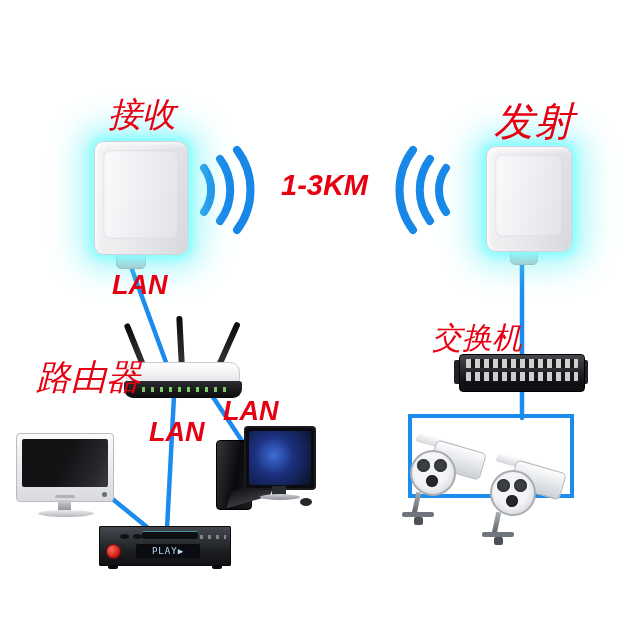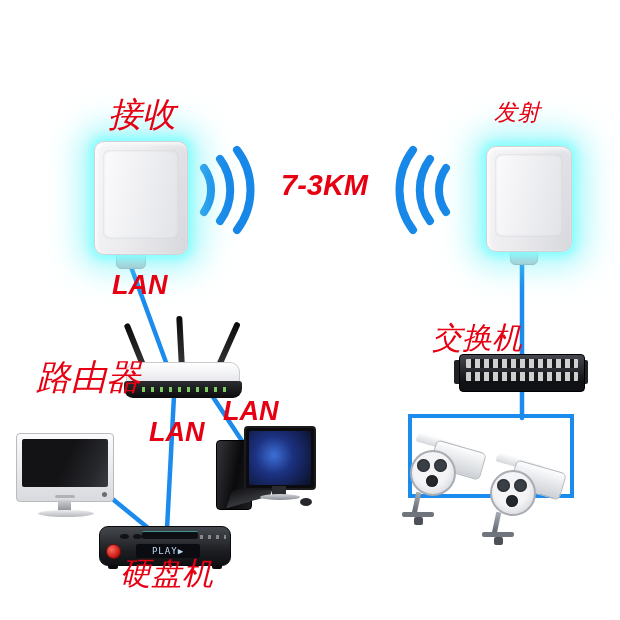--- a/index.html
+++ b/index.html
@@ -98,21 +98,21 @@
   .pc-stand{position:absolute;left:60px;top:60px;width:14px;height:9px;background:#2b2c30;}
   .pc-base{position:absolute;left:48px;top:68px;width:40px;height:6px;border-radius:50%;
     background:linear-gradient(#d0d3d8,#8b8f96);}
   .pc-kb{position:absolute;left:16px;top:60px;width:46px;height:15px;border-radius:2px;
     background:linear-gradient(#151518,#37383d);transform:rotate(-16deg) skewX(-34deg);}
   .pc-mouse{position:absolute;left:88px;top:72px;width:12px;height:8px;border-radius:50%;
     background:#26272b;}
 
   
   #dvr{position:absolute;left:99px;top:526px;width:130px;height:38px;z-index:10;
-    border:1px solid #0a0a0a;border-radius:9px;
+    border:1px solid #0a0a0a;border-radius:1px;
     background:linear-gradient(180deg,#45484e,#1b1d21 65%,#101114);}
   .dvr-badge{position:absolute;left:6px;top:17px;width:13px;height:13px;border-radius:50%;
     background:radial-gradient(circle at 35% 35%,#ff6a5e,#c2150f 70%);border:1px solid #7c0c08;}
   .dvr-btn{position:absolute;top:7px;width:9px;height:5px;border-radius:50%;background:#101215;}
   .dvr-b1{left:20px;} .dvr-b2{left:33px;}
   .dvr-tray{position:absolute;left:42px;top:4px;width:56px;height:7px;background:#0d0f12;
     border-radius:2px;border-top:1px solid rgba(90,220,225,.65);}
   .dvr-display{position:absolute;left:36px;top:17px;width:64px;height:14px;background:#0a0c12;
     border-radius:2px;color:#bcd9f2;font-family:"DejaVu Sans Mono",monospace;font-size:9px;
     line-height:14px;text-align:center;letter-spacing:1px;}
@@ -144,28 +144,27 @@
     </g>
 
     <g stroke="#1787e8" stroke-width="8" fill="none" stroke-linecap="round">
       <path d="M446 168 A 38 38 0 0 0 446 212"></path>
       <path d="M430 159 A 52 52 0 0 0 430 221"></path>
       <path d="M413 150 A 66 66 0 0 0 413 230"></path>
     </g>
   </svg>
 
   <div class="rlabel" style="left:108px;top:97px;font-size:34px;">接收</div>
-  <div class="rlabel" style="left:494px;top:100px;font-size:23px;">发射</div>
-  <div class="rlabel" style="left:281px;top:170px;font-size:29px;font-weight:bold;">7-3KM</div>
+  <div class="rlabel" style="left:494px;top:100px;font-size:40px;">发射</div>
+  <div class="rlabel" style="left:281px;top:170px;font-size:29px;font-weight:bold;">1-3KM</div>
   <div class="rlabel" style="left:112px;top:271px;font-size:27px;font-weight:bold;">LAN</div>
   <div class="rlabel" style="left:36px;top:359px;font-size:35px;">路由器</div>
   <div class="rlabel" style="left:149px;top:418px;font-size:27px;font-weight:bold;">LAN</div>
   <div class="rlabel" style="left:223px;top:397px;font-size:27px;font-weight:bold;">LAN</div>
   <div class="rlabel" style="left:432px;top:322px;font-size:30px;">交换机</div>
-  <div class="rlabel" style="left:120px;top:558px;font-size:31px;">硬盘机</div>
 
   <div class="conn" id="conn-left"></div>
   <div class="antenna" id="antenna-left">
     <div class="face"></div>
   </div>
   <div class="conn" id="conn-right"></div>
   <div class="antenna" id="antenna-right">
     <div class="face"></div>
   </div>
 

